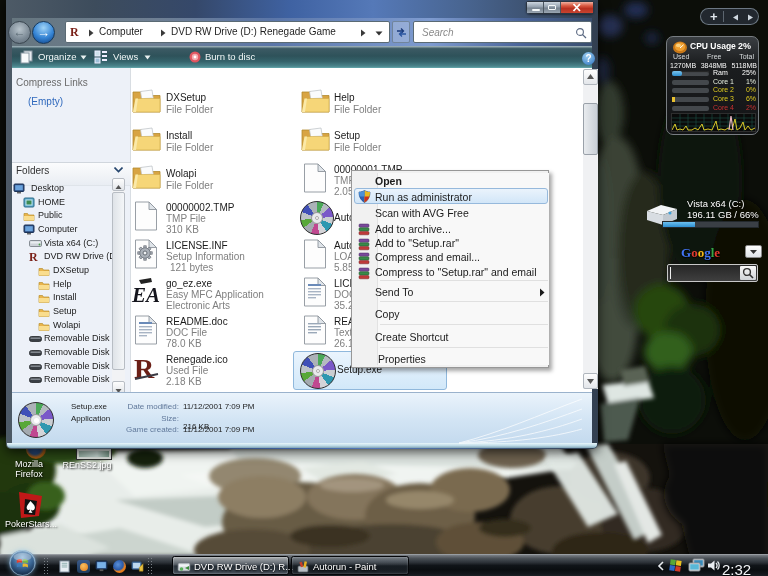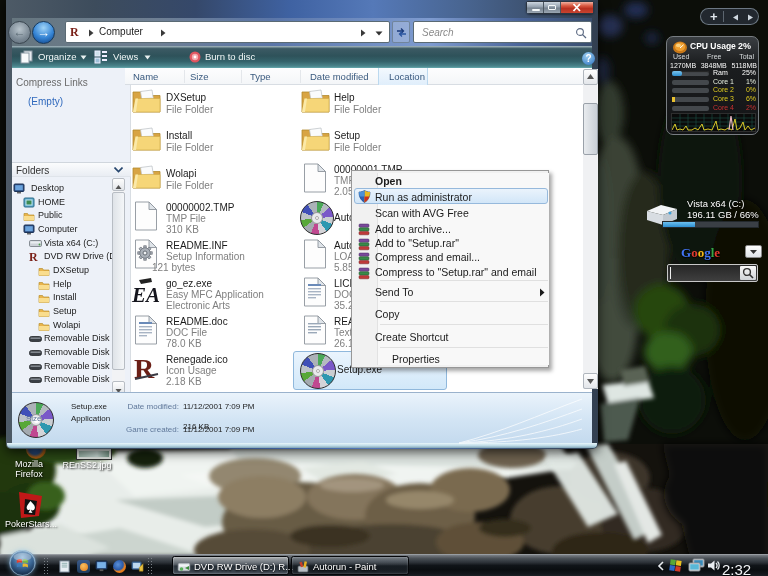--- a/index.html
+++ b/index.html
@@ -253,20 +253,21 @@
 
   <div class="abs" style="left:59px;top:21px;width:325px;height:22px;background:#fff;border:1px solid #5a6a74;border-radius:2px;font-size:10px;color:#1e1e1e">
     <div class="abs" style="left:4px;top:5px;width:11px;height:11px;font-family:'Liberation Serif',serif;font-weight:bold;color:#7a2018;font-size:12px;line-height:11px">R</div>
     <svg class="abs" style="left:22px;top:7px" width="6" height="8">
         <polygon points="1,0.5 1,7.5 5.5,4" fill="#3a3a3a"></polygon>
       </svg>
     <div class="abs" style="left:33px;top:4px">Computer</div>
     <svg class="abs" style="left:94px;top:7px" width="6" height="8">
         <polygon points="1,0.5 1,7.5 5.5,4" fill="#3a3a3a"></polygon>
       </svg>
+    <div class="abs" style="left:105px;top:4px">DVD RW Drive (D:) Renegade Game</div>
     <svg class="abs" style="left:294px;top:7px" width="6" height="8">
         <polygon points="1,0.5 1,7.5 5.5,4" fill="#3a3a3a"></polygon>
       </svg>
     <svg class="abs" style="right:6px;top:9px" width="8" height="5">
         <polygon points="0.5,0.5 7.5,0.5 4,4.5" fill="#333"></polygon>
       </svg>
   </div>
 
   <div class="abs" style="left:386px;top:21px;width:18px;height:22px;background:rgba(230,240,250,0.25);border:1px solid rgba(90,106,116,0.6);border-radius:2px">
     <svg width="16" height="20" style="position:absolute;left:1px;top:3px">
@@ -310,21 +311,21 @@
       </svg>
     <div class="abs" style="left:193px;top:5px">Burn to disc</div>
     <div class="abs" style="left:570px;top:6px;width:13px;height:13px;border-radius:50%;background:radial-gradient(circle at 40% 30%,#9fd0f0,#2a70c0);color:#fff;font-size:10px;font-weight:bold;text-align:center;line-height:13px">?</div>
   </div>
 
   <div class="abs" style="left:6px;top:68px;width:580px;height:324px;background:#fff"></div>
 
   <div class="abs" style="left:6px;top:68px;width:119px;height:326px;background:#edf1f8;border-right:1px solid #d8dde2"></div>
   <div class="abs" style="left:10px;top:77px;font-size:10px;color:#6b6b6b">Compress Links</div>
   <div class="abs" style="left:22px;top:96px;font-size:10px;color:#2f69bd">(Empty)</div>
-  <div class="abs" style="left:6px;top:162px;width:119px;height:15px;background:linear-gradient(#fbfcfd,#e9edf3);border-top:1px solid #d0d6dd;border-bottom:1px solid #dfe4ea">
+  <div class="abs" style="left:6px;top:162px;width:119px;height:24px;background:linear-gradient(#fbfcfd,#e9edf3);border-top:1px solid #d0d6dd;border-bottom:1px solid #dfe4ea">
     <span class="abs" style="left:4px;top:2px;font-size:10px;color:#333">Folders</span>
     <svg class="abs" style="right:8px;top:4px" width="9" height="6">
         <polyline points="0.5,0.5 4.5,4.5 8.5,0.5" fill="none" stroke="#26466e" stroke-width="1.6"></polyline>
       </svg>
   </div>
 
   <div id="tree" class="abs" style="left:6px;top:178px;width:100px;height:216px;overflow:hidden;font-size:9px;color:#1b1b1b">
 <div style="position:absolute;left:0;top:4.0px;width:100px;height:14px">
         <svg width="12" height="11" style="position:absolute;left:1px;top:1px">
           <rect x="1" y="1" width="10" height="7.5" rx="1" fill="#2d4b7e" stroke="#1c3357"></rect>
@@ -436,32 +437,20 @@
   <div class="abs" style="left:106px;top:178px;width:13px;height:216px;background:#f2f3f5">
     <div class="abs" style="left:0;top:0;width:13px;height:13px;background:linear-gradient(#fdfdfd,#e3e6ea);border:1px solid #b8bdc4;border-radius:2px"><svg width="11" height="11">
           <polygon points="5.5,3 8.5,7 2.5,7" fill="#555"></polygon>
         </svg></div>
     <div class="abs" style="left:0;top:14px;width:13px;height:178px;background:linear-gradient(90deg,#dfe3e8,#f4f6f8);border:1px solid #b8bdc4;border-radius:2px"></div>
     <div class="abs" style="left:0;top:203px;width:13px;height:13px;background:linear-gradient(#fdfdfd,#e3e6ea);border:1px solid #b8bdc4;border-radius:2px"><svg width="11" height="11">
           <polygon points="2.5,4 8.5,4 5.5,8" fill="#555"></polygon>
         </svg></div>
   </div>
 
-  <div class="abs" style="left:119px;top:68px;width:458px;height:17px;background:linear-gradient(#fdfdfe,#f4f6f8);border-bottom:1px solid #d8dde3;font-size:9.5px;color:#39597e">
-    <div class="abs" style="left:253px;top:0;width:50px;height:17px;background:linear-gradient(#f3f9fe,#e0eefb);border-left:1px solid #bcd9ef;border-right:1px solid #bcd9ef"></div>
-    <span class="abs" style="left:8px;top:2.5px">Name</span>
-    <span class="abs" style="left:65px;top:2.5px">Size</span>
-    <span class="abs" style="left:125px;top:2.5px">Type</span>
-    <span class="abs" style="left:185px;top:2.5px">Date modified</span>
-    <span class="abs" style="left:264px;top:2.5px">Location</span>
-    <div class="abs" style="left:59px;top:2px;width:1px;height:13px;background:#e4e7eb"></div>
-    <div class="abs" style="left:116px;top:2px;width:1px;height:13px;background:#e4e7eb"></div>
-    <div class="abs" style="left:175px;top:2px;width:1px;height:13px;background:#e4e7eb"></div>
-
-  </div>
 
   <div id="tiles" class="abs" style="left:119px;top:85px;width:458px;height:309px;overflow:hidden;font-size:10px;color:#1b1b1b">
 <svg width="32" height="28" style="position:absolute;left:6px;top:2px">
         <path d="M2 5 L11 5 L13.5 8.5 L29 8.5 L29 25 L2 25 Z" fill="#d8a443" stroke="#b28a2e" stroke-width="0.8"></path>
         <path d="M9.5 4.5 L21 3 L23.5 19 L12 20.5 Z" fill="#fafbfc" stroke="#b9bec3" stroke-width="0.7"></path>
         <path d="M13 11 L21.5 10 L22.5 16.5 L14 17.5 Z" fill="#e8ecef"></path>
         <path d="M2 25 L4.5 11.5 L29 11.5 L29 25 Z" fill="#f6d678" stroke="#cfa845" stroke-width="0.6"></path>
         <path d="M2 25 L4.5 11.5 L7 11.5 L5 25 Z" fill="#fbe9a8"></path>
       </svg>
       <div style="position:absolute;left:41px;top:7px;white-space:nowrap">DXSetup</div>
@@ -500,23 +489,23 @@
           <rect x="3.8" y="12.8" width="3" height="2.4"></rect>
           <rect x="15.2" y="12.8" width="3" height="2.4"></rect>
           <rect x="5.5" y="8.5" width="2.6" height="2.6" transform="rotate(45 6.8 9.8)"></rect>
           <rect x="13.9" y="8.5" width="2.6" height="2.6" transform="rotate(45 15.2 9.8)"></rect>
           <rect x="5.5" y="16.9" width="2.6" height="2.6" transform="rotate(45 6.8 18.2)"></rect>
           <rect x="13.9" y="16.9" width="2.6" height="2.6" transform="rotate(45 15.2 18.2)"></rect>
           <circle cx="11" cy="14" r="5.2"></circle>
         </g>
         <circle cx="11" cy="14" r="2" fill="#f0f2f4" stroke="#666c74"></circle>
       </svg>
-      <div style="position:absolute;left:41px;top:155px;white-space:nowrap">README.INF</div>
+      <div style="position:absolute;left:41px;top:155px;white-space:nowrap">LICENSE.INF</div>
       <div style="position:absolute;left:41px;top:166px;white-space:nowrap;color:#7f7f7f">Setup Information</div>
-      <div style="position:absolute;left:27px;top:177px;white-space:nowrap;color:#7f7f7f">121 bytes</div>
+      <div style="position:absolute;left:45px;top:177px;white-space:nowrap;color:#7f7f7f">121 bytes</div>
 <div style="position:absolute;left:6px;top:191px;width:32px;height:30px"><svg width="32" height="30">
           <path d="M8 4 L20 2 L21 6 L10 8 Z" fill="#222"></path>
           <text x="1" y="26" font-family="Liberation Serif" font-weight="bold" font-style="italic" font-size="21" fill="#14141c">EA</text>
         </svg></div>
       <div style="position:absolute;left:41px;top:193px;white-space:nowrap">go_ez.exe</div>
       <div style="position:absolute;left:41px;top:204px;white-space:nowrap;color:#7f7f7f">Easy MFC Application</div>
       <div style="position:absolute;left:41px;top:215px;white-space:nowrap;color:#7f7f7f">Electronic Arts</div>
 <svg width="24" height="30" style="position:absolute;left:9px;top:230px">
         <path d="M1.5 1 L15 1 L22.5 8.5 L22.5 29 L1.5 29 Z" fill="#fdfdfd" stroke="#8d949c" stroke-width="0.9"></path>
         <path d="M15 1 L15 8.5 L22.5 8.5 Z" fill="#dfe4e9" stroke="#8d949c" stroke-width="0.9"></path>
@@ -527,21 +516,21 @@
         <rect x="5" y="20" width="8" height="1.4" fill="#a8b4c4"></rect>
       </svg>
       <div style="position:absolute;left:41px;top:231px;white-space:nowrap">README.doc</div>
       <div style="position:absolute;left:41px;top:242px;white-space:nowrap;color:#7f7f7f">DOC File</div>
       <div style="position:absolute;left:41px;top:253px;white-space:nowrap;color:#7f7f7f">78.0 KB</div>
 <div style="position:absolute;left:6px;top:268px;width:30px;height:30px"><svg width="30" height="30">
           <text x="3" y="25" font-family="Liberation Serif" font-weight="bold" font-size="28" fill="#6b1f16">R</text>
           <line x1="4" y1="26" x2="27" y2="21" stroke="#3a3a44" stroke-width="2"></line>
         </svg></div>
       <div style="position:absolute;left:41px;top:269px;white-space:nowrap">Renegade.ico</div>
-      <div style="position:absolute;left:41px;top:280px;white-space:nowrap;color:#7f7f7f">Icon Usage</div>
+      <div style="position:absolute;left:41px;top:280px;white-space:nowrap;color:#7f7f7f">Used File</div>
       <div style="position:absolute;left:41px;top:291px;white-space:nowrap;color:#7f7f7f">2.18 KB</div>
 <svg width="32" height="28" style="position:absolute;left:175px;top:2px">
         <path d="M2 5 L11 5 L13.5 8.5 L29 8.5 L29 25 L2 25 Z" fill="#d8a443" stroke="#b28a2e" stroke-width="0.8"></path>
         <path d="M9.5 4.5 L21 3 L23.5 19 L12 20.5 Z" fill="#fafbfc" stroke="#b9bec3" stroke-width="0.7"></path>
         <path d="M13 11 L21.5 10 L22.5 16.5 L14 17.5 Z" fill="#e8ecef"></path>
         <path d="M2 25 L4.5 11.5 L29 11.5 L29 25 Z" fill="#f6d678" stroke="#cfa845" stroke-width="0.6"></path>
         <path d="M2 25 L4.5 11.5 L7 11.5 L5 25 Z" fill="#fbe9a8"></path>
       </svg>
       <div style="position:absolute;left:209px;top:7px;white-space:nowrap">Help</div>
       <div style="position:absolute;left:209px;top:19px;white-space:nowrap;color:#7f7f7f">File Folder</div>
@@ -624,21 +613,21 @@
       <path d="M5 46 C60 46 100 40 128 32" stroke="#fff" fill="none" stroke-width="1"></path>
     </svg>
     <div class="abs" style="left:6px;top:9px;width:36px;height:36px;border-radius:50%;background:conic-gradient(#4aa858 0 7%,#b4bac0 7% 14%,#7a58c8 14% 24%,#caced2 24% 31%,#2e98b0 31% 40%,#d4d4d8 40% 48%,#c04890 48% 56%,#a4aab0 56% 65%,#58a838 65% 73%,#bcc2c8 73% 81%,#4050b8 81% 90%,#acb2b8 90% 100%);border:1.5px solid #2e2e2e">
       <div class="abs" style="left:50%;top:50%;width:12px;height:12px;margin:-6px 0 0 -6px;border-radius:50%;background:#e8eaec;border:1px solid #999"></div>
       <div class="abs" style="left:50%;top:50%;width:5px;height:5px;margin:-2.5px 0 0 -2.5px;border-radius:50%;background:#fff"></div>
     </div>
     <div class="abs" style="left:59px;top:9px;color:#1b1b1b">Setup.exe</div>
     <div class="abs" style="left:59px;top:20.5px;color:#1b1b1b">Application</div>
     <div class="abs" style="left:0px;top:9px;width:167px;text-align:right;color:#60789a">Date modified:</div>
     <div class="abs" style="left:171px;top:9px;color:#1b1b1b">11/12/2001 7:09 PM</div>
-    <div class="abs" style="left:14px;top:20.5px;width:167px;text-align:left;color:#60789a">Size:</div>
+    <div class="abs" style="left:0px;top:20.5px;width:167px;text-align:right;color:#60789a">Size:</div>
     <div class="abs" style="left:171px;top:29px;color:#1b1b1b">216 KB</div>
     <div class="abs" style="left:0px;top:32px;width:167px;text-align:right;color:#60789a">Game created:</div>
     <div class="abs" style="left:171px;top:32px;color:#1b1b1b">11/12/2001 7:09 PM</div>
   </div>
 </div>
 
 <div class="abs" id="cmenu" style="left:351px;top:170px;width:198px;height:198px;background:#f1f1f1;border:1px solid #979797;box-shadow:3px 3px 4px rgba(0,0,0,0.35);font-size:10.5px;color:#1b1b1b">
   <div class="abs" style="left:25px;top:2px;width:1px;height:192px;background:#e2e2e2"></div>
   <div class="abs" style="left:26px;top:2px;width:1px;height:192px;background:#fff"></div>
   <div class="abs" style="left:26px;top:2px;width:171px;height:192px;background:#f8f8f8"></div>
@@ -661,21 +650,21 @@
   <div class="abs" style="left:28px;top:109px;width:168px;height:1px;background:#e0e0e0"></div>
   <div class="abs" style="left:23px;top:115px">Send To</div>
   <svg class="abs" style="left:187px;top:117px" width="6" height="9">
       <polygon points="1,0.5 1,8.5 5.5,4.5" fill="#1b1b1b"></polygon>
     </svg>
   <div class="abs" style="left:28px;top:130px;width:168px;height:1px;background:#e0e0e0"></div>
   <div class="abs" style="left:23px;top:137px">Copy</div>
   <div class="abs" style="left:28px;top:153px;width:168px;height:1px;background:#e0e0e0"></div>
   <div class="abs" style="left:23px;top:160px">Create Shortcut</div>
   <div class="abs" style="left:28px;top:176px;width:168px;height:1px;background:#e0e0e0"></div>
-  <div class="abs" style="left:40px;top:182px">Properties</div>
+  <div class="abs" style="left:26px;top:182px">Properties</div>
 
   <svg class="abs" style="left:6px;top:52px" width="13" height="13">
       <rect x="1" y="1" width="10" height="3.2" rx="1" fill="#7a4a9a" stroke="#4a2a62" stroke-width="0.5"></rect>
       <rect x="1" y="4.8" width="10" height="3.2" rx="1" fill="#3a8a4a" stroke="#1e5228" stroke-width="0.5"></rect>
       <rect x="1" y="8.6" width="10" height="3.2" rx="1" fill="#c03a3a" stroke="#6e1e1e" stroke-width="0.5"></rect>
     </svg>
   <svg class="abs" style="left:6px;top:66.5px" width="13" height="13">
       <rect x="1" y="1" width="10" height="3.2" rx="1" fill="#7a4a9a" stroke="#4a2a62" stroke-width="0.5"></rect>
       <rect x="1" y="4.8" width="10" height="3.2" rx="1" fill="#3a8a4a" stroke="#1e5228" stroke-width="0.5"></rect>
       <rect x="1" y="8.6" width="10" height="3.2" rx="1" fill="#c03a3a" stroke="#6e1e1e" stroke-width="0.5"></rect>

